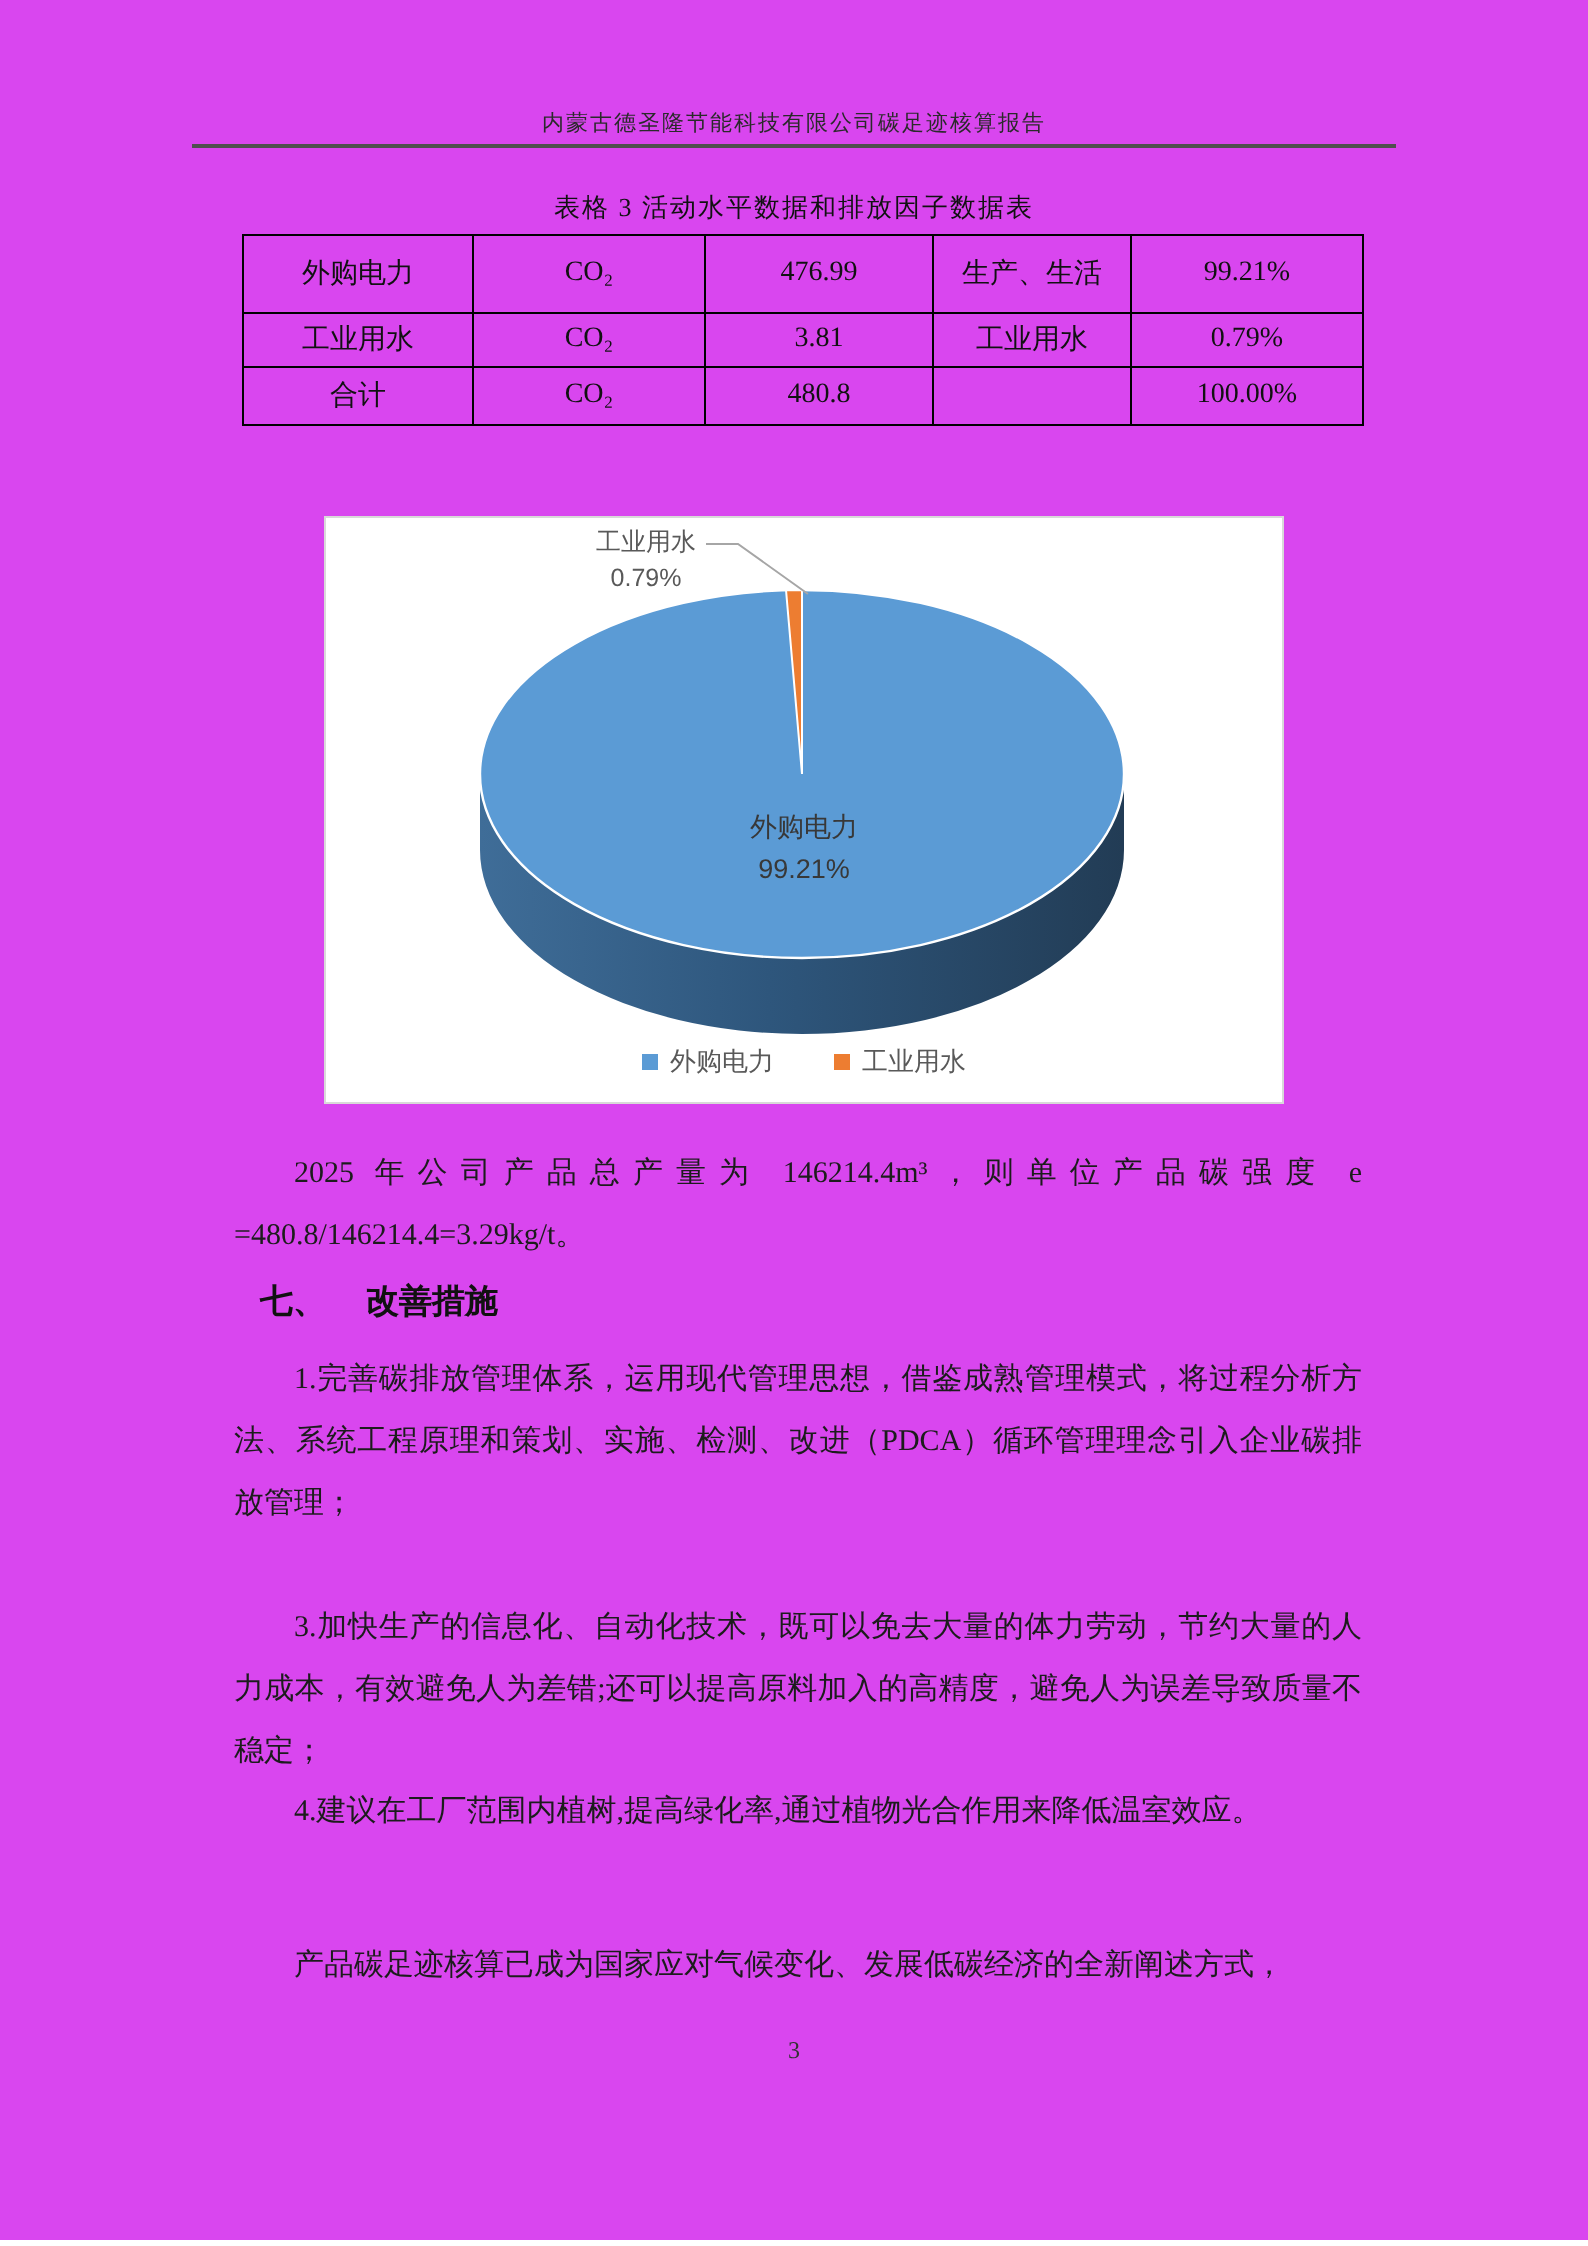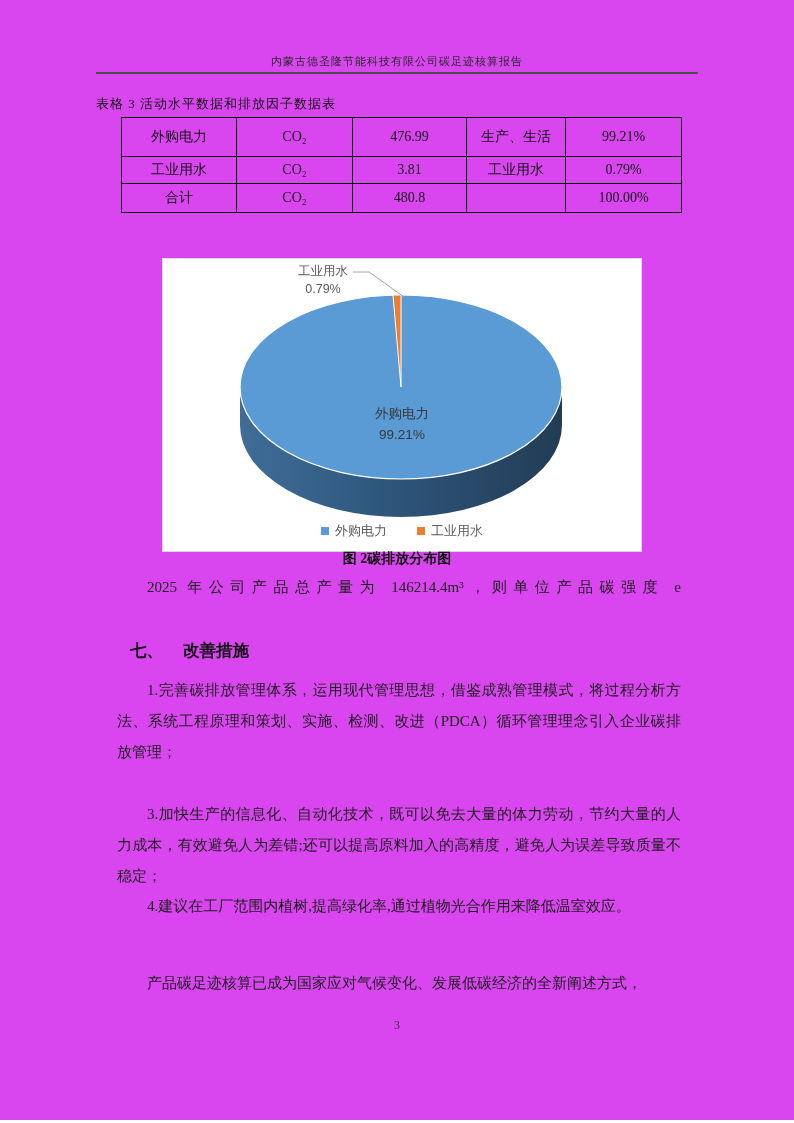--- a/index.html
+++ b/index.html
@@ -5,21 +5,21 @@
   html,body{margin:0;padding:0;background:#ffffff;}
   .page{position:relative;width:794px;height:1120px;background:#d946ef;overflow:hidden;
         font-family:"Liberation Serif","DejaVu Serif",serif;color:#1c1c1c;}
 
   
   .hdr-title{position:absolute;top:54px;left:96px;width:602px;text-align:center;
              font-size:11px;letter-spacing:1px;color:#2a2a2a;}
   .hdr-rule{position:absolute;top:72px;left:96px;width:602px;border-top:2px solid #4f4f4f;}
 
   
-  .tbl-caption{position:absolute;top:95px;left:96px;width:602px;
+  .tbl-caption{position:absolute;top:95px;left:96px;width:602px;text-align:center;
                font-size:13px;letter-spacing:1px;color:#111;}
   table.data{position:absolute;left:121px;top:117px;border-collapse:collapse;table-layout:fixed;
              font-size:14px;color:#111;}
   table.data td,table.data th{border:1.5px solid #000;text-align:center;vertical-align:middle;
              font-weight:normal;padding:0;overflow:hidden;}
   .rh0{height:33px}.rh1{height:39px}.rh2{height:27px}.rh3{height:29px}
 
   
   .chart-frame{position:absolute;left:162px;top:258px;width:478px;height:292px;
                border:1px solid #d9d9d9;background:#fff;
@@ -126,24 +126,24 @@
         <span class="swatch" style="background: rgb(91, 155, 213);"></span>
         <span>外购电力</span>
       </span>
       <span class="item">
         <span class="swatch" style="background: rgb(237, 125, 49);"></span>
         <span>工业用水</span>
       </span>
     </div>
   </div>
 
-  <div class="fig-caption">图 2碳排放分布图</div>
 
   <div class="blk t-prod">
     <div class="jline">2025 年公司产品总产量为 146214.4m³，则单位产品碳强度 e</div>
+    <div>=480.8/146214.4=3.29kg/t。</div>
   </div>
 
   <div class="heading h-seven">
     <span class="num">七、</span><span>改善措施</span>
   </div>
 
   <div class="blk indent t-item1">1.完善碳排放管理体系，运用现代管理思想，借鉴成熟管理模式，将过程分析方法、系统工程原理和策划、实施、检测、改进（PDCA）循环管理理念引入企业碳排放管理；</div>
   <div class="blk indent t-item3">3.加快生产的信息化、自动化技术，既可以免去大量的体力劳动，节约大量的人力成本，有效避免人为差错;还可以提高原料加入的高精度，避免人为误差导致质量不稳定；</div>
   <div class="blk indent t-item4">4.建议在工厂范围内植树,提高绿化率,通过植物光合作用来降低温室效应。</div>
 

